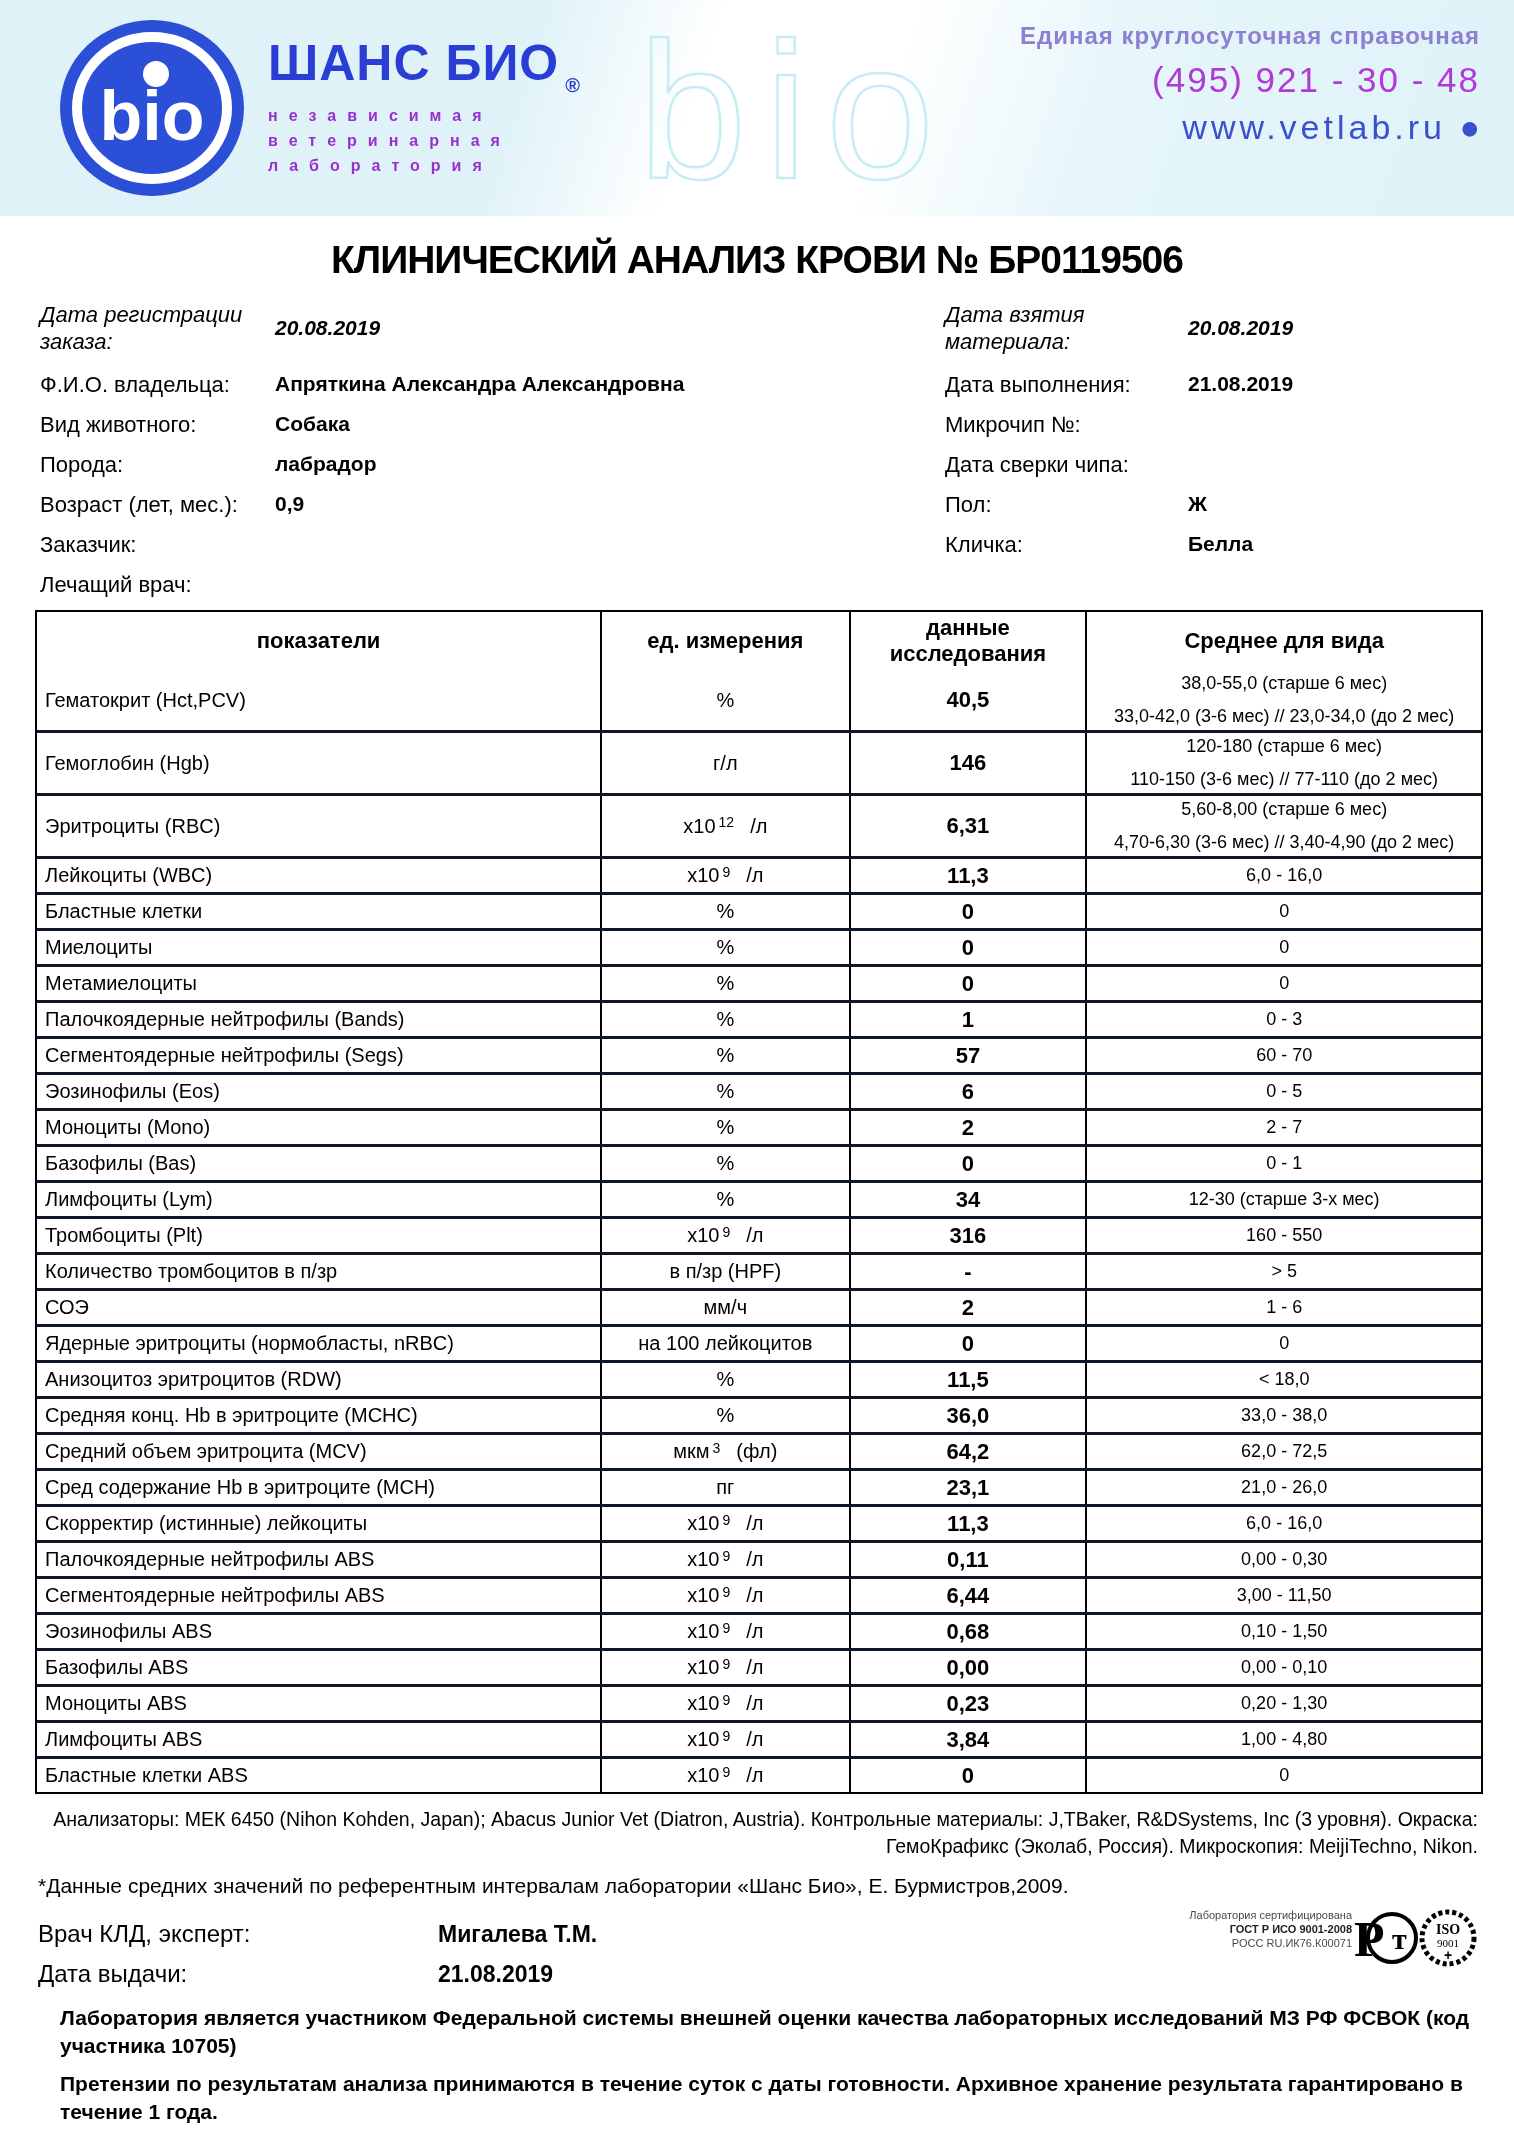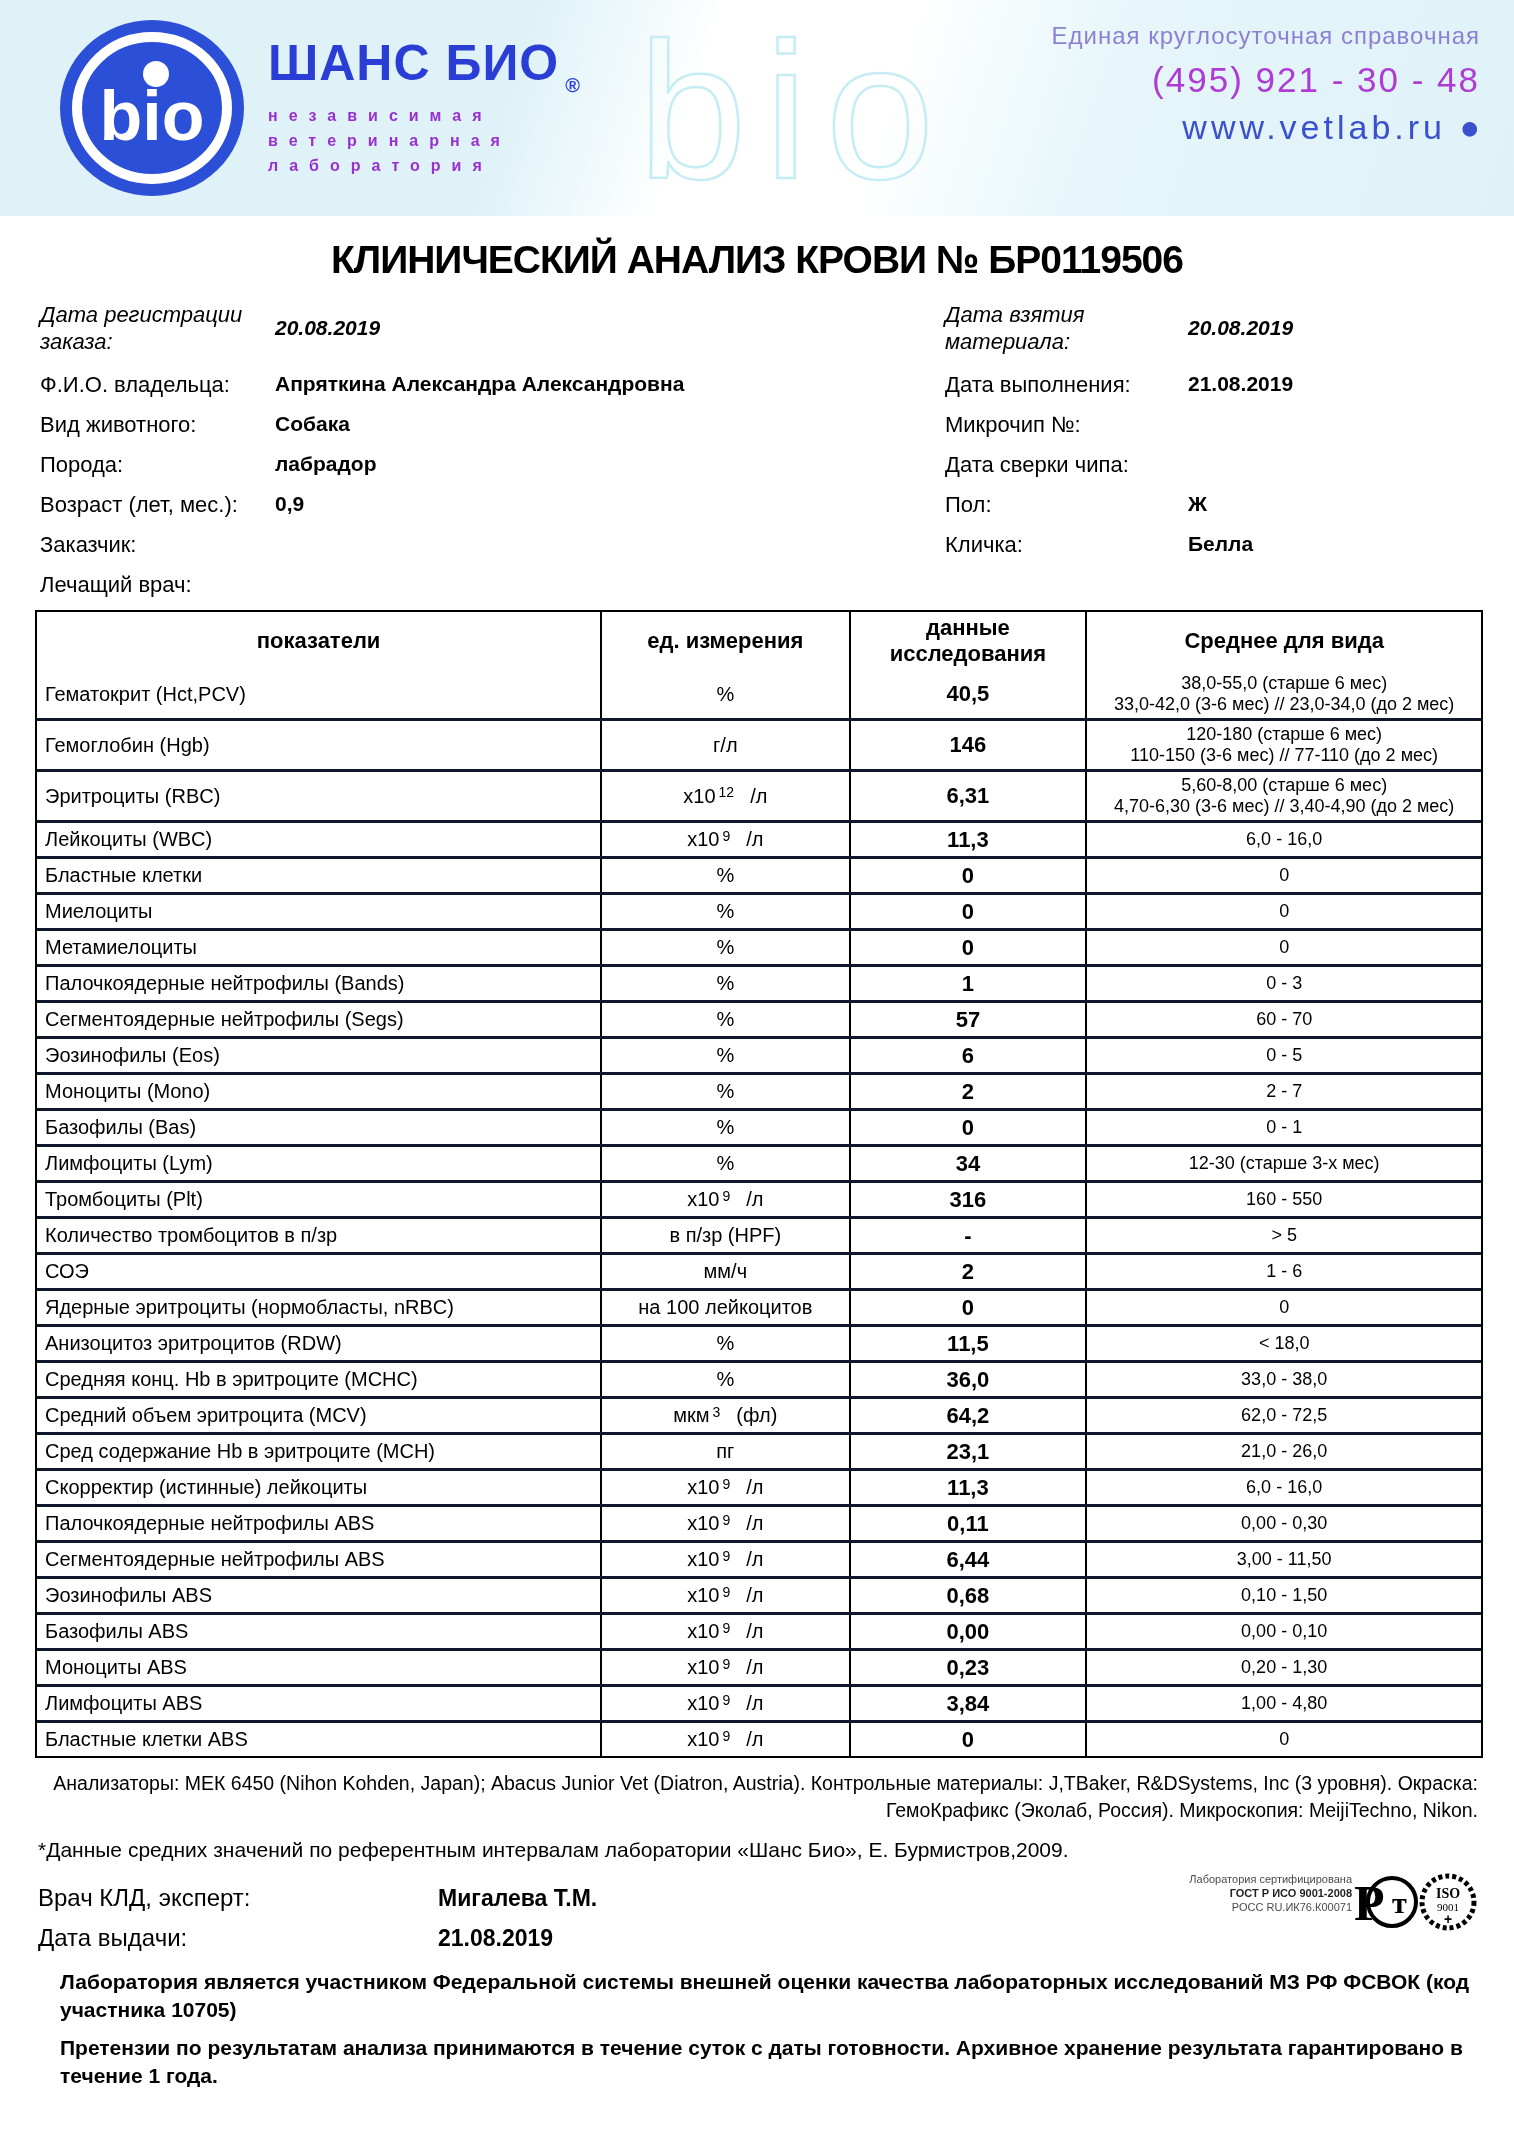--- a/index.html
+++ b/index.html
@@ -13,21 +13,21 @@
     background:linear-gradient(108deg,#def2f8 0%,#def2f8 34%,#ffffff 46%,#ffffff 58%,#e6f6fa 72%,#def2f8 100%);
   }
   .bio-watermark{position:absolute;left:630px;top:0;}
   .logo{position:absolute;left:52px;top:16px;}
   .brand-block{position:absolute;left:268px;top:38px;}
   .brand-name{font-size:50px;font-weight:bold;color:#2a3ed6;letter-spacing:1px;line-height:50px;}
   .brand-reg{font-size:20px;color:#2a3ed6;font-weight:bold;vertical-align:-12px;margin-left:6px;}
   .tagline{margin-top:6px;}
   .tagline div{font-size:16px;font-weight:bold;color:#9a2fd0;letter-spacing:11px;line-height:25px;}
   .contact{position:absolute;right:34px;top:22px;text-align:right;}
-  .hotline{font-size:24px;color:#8d7fd2;letter-spacing:1px;}
+  .hotline{font-size:24px;color:#8d7fd2;letter-spacing:1px;font-weight:bold;}
   .phone{font-size:35px;color:#ad3bd4;margin-top:10px;letter-spacing:2px;}
   .website{font-size:34px;color:#3a50cc;letter-spacing:4px;margin-top:8px;}
   .website .dot{letter-spacing:0;}
   
   .doc-title{
     margin-top:22px;text-align:center;font-size:39px;font-weight:bold;letter-spacing:-1px;
   }
   
   .info{display:flex;padding:10px 30px 0 40px;}
   .info-col-left{width:905px;}
@@ -44,21 +44,21 @@
   .tr + .tr{border-top:3px solid #0f172a;}
   .td{border-left:2px solid #000;padding:3px 8px;display:flex;align-items:center;justify-content:center;min-height:33px;box-sizing:border-box;}
   .td:first-child{border-left:none;}
   .tr.head .td{font-weight:bold;font-size:22px;text-align:center;line-height:26px;min-height:56px;}
   .c-name{justify-content:flex-start;font-size:20px;}
   .c-unit{font-size:20px;text-align:center;}
   .c-unit sup{font-size:14px;line-height:10px;position:relative;top:-4px;margin-left:3px;margin-right:16px;}
   .c-unit sup:empty{display:none;}
   .c-unit .tail:empty{display:none;}
   .c-val{font-size:22px;font-weight:bold;}
-  .c-ref{flex-direction:column;font-size:18px;line-height:21px;text-align:right;}
+  .c-ref{flex-direction:column;font-size:18px;line-height:21px;text-align:right;gap:12px;}
   .c-ref div:empty{display:none;}
   
   .analyzers{margin:12px 36px 0 38px;font-size:19.5px;line-height:27px;text-align:right;}
   .asterisk{margin:14px 36px 0 38px;font-size:21px;}
   .sig{position:relative;margin:16px 36px 0 38px;}
   .sig-row{display:flex;align-items:center;min-height:40px;}
   .sig-label{width:400px;flex:none;font-size:24px;}
   .sig-value{font-size:23px;font-weight:bold;}
   .cert{position:absolute;right:0;top:-6px;display:flex;align-items:flex-start;}
   .cert-lines{text-align:right;color:#4a4a4a;font-size:11px;line-height:14px;}

